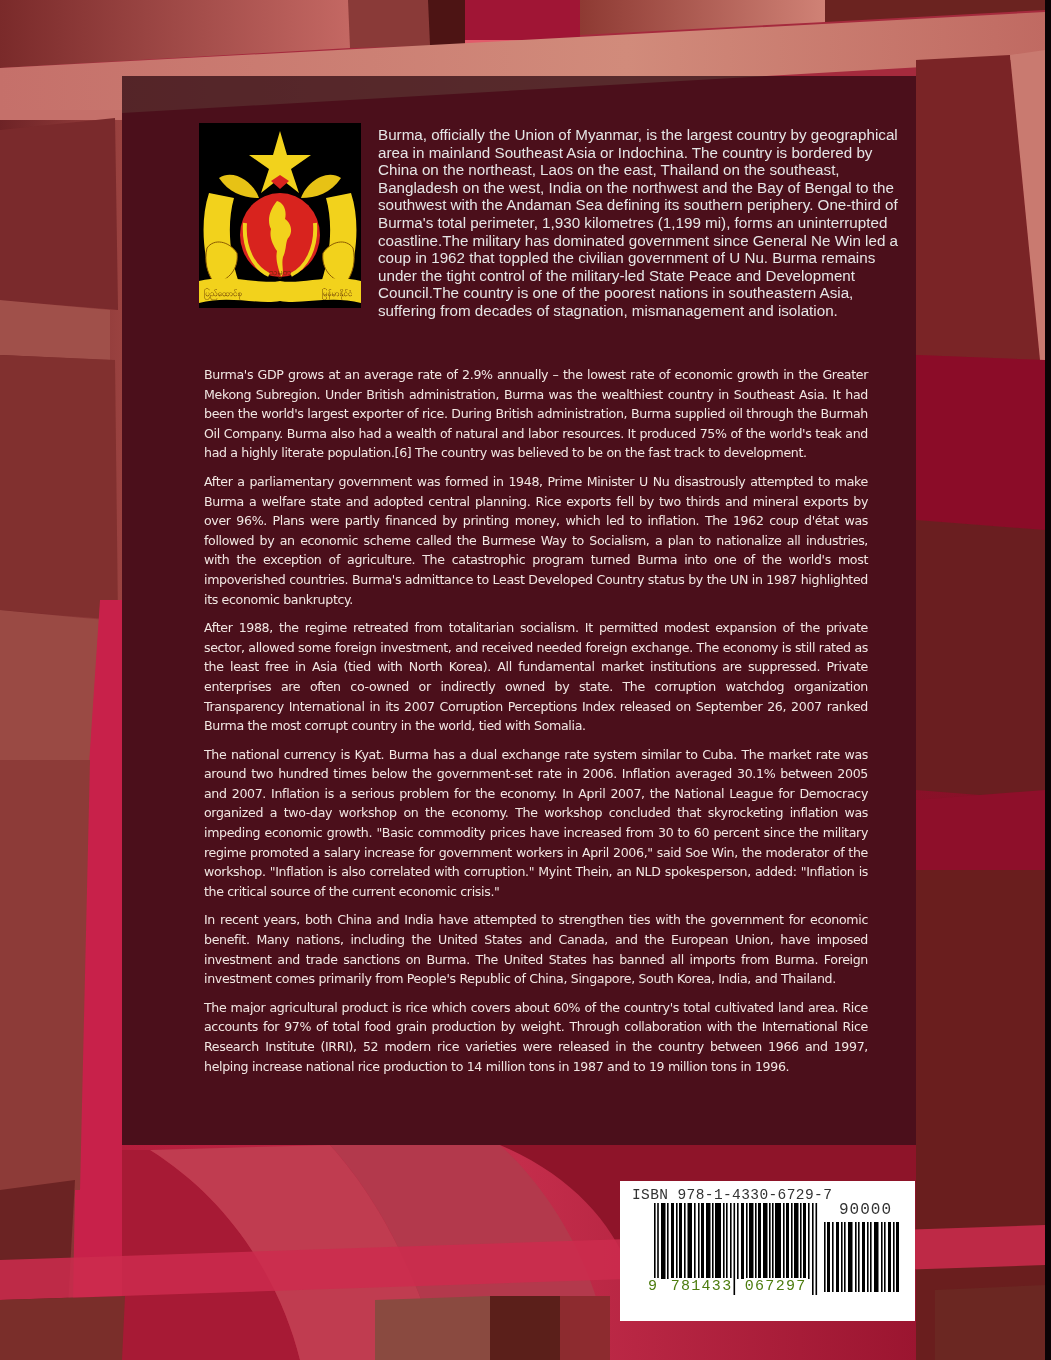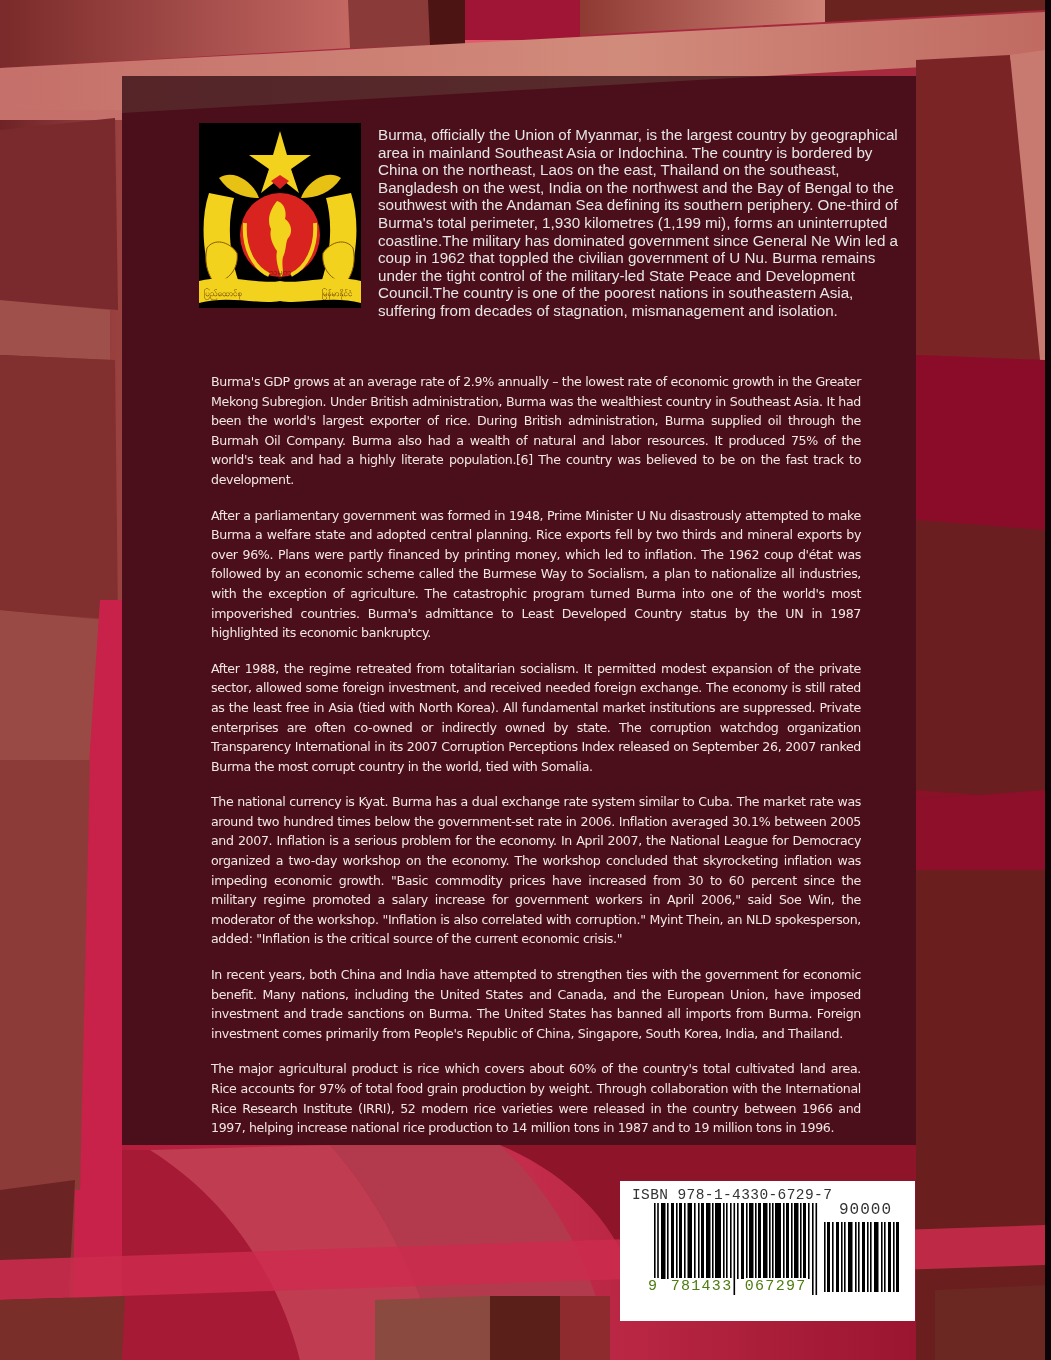--- a/index.html
+++ b/index.html
@@ -19,21 +19,21 @@
     position:absolute; left:378px; top:126px; width:530px;
     font-family:Liberation Sans, sans-serif;
     font-size:15.2px; line-height:17.6px; color:#e5e5e5;
   }
   .body-text {
     position:absolute; left:195px; top:356px; width:682px;
     font-family:"DejaVu Sans", "Liberation Sans", sans-serif;
     font-size:12.6px; line-height:19.6px; color:#f1e6e2;
     letter-spacing:-0.35px;
   }
-  .body-text p { margin:16px; text-align:justify; }
+  .body-text p { margin:9px; text-align:justify; }
   .body-text p.last-line-left { text-align-last:left; }
 
   .barcode-box {
     position:absolute; left:620px; top:1181px; width:295px; height:140px; background:#fff;
   }
   .isbn-label {
     position:absolute; left:12px; top:6px;
     font-family:"Liberation Mono", "DejaVu Sans Mono", monospace; font-size:14.5px; color:#333;
     letter-spacing:0.4px;
   }

